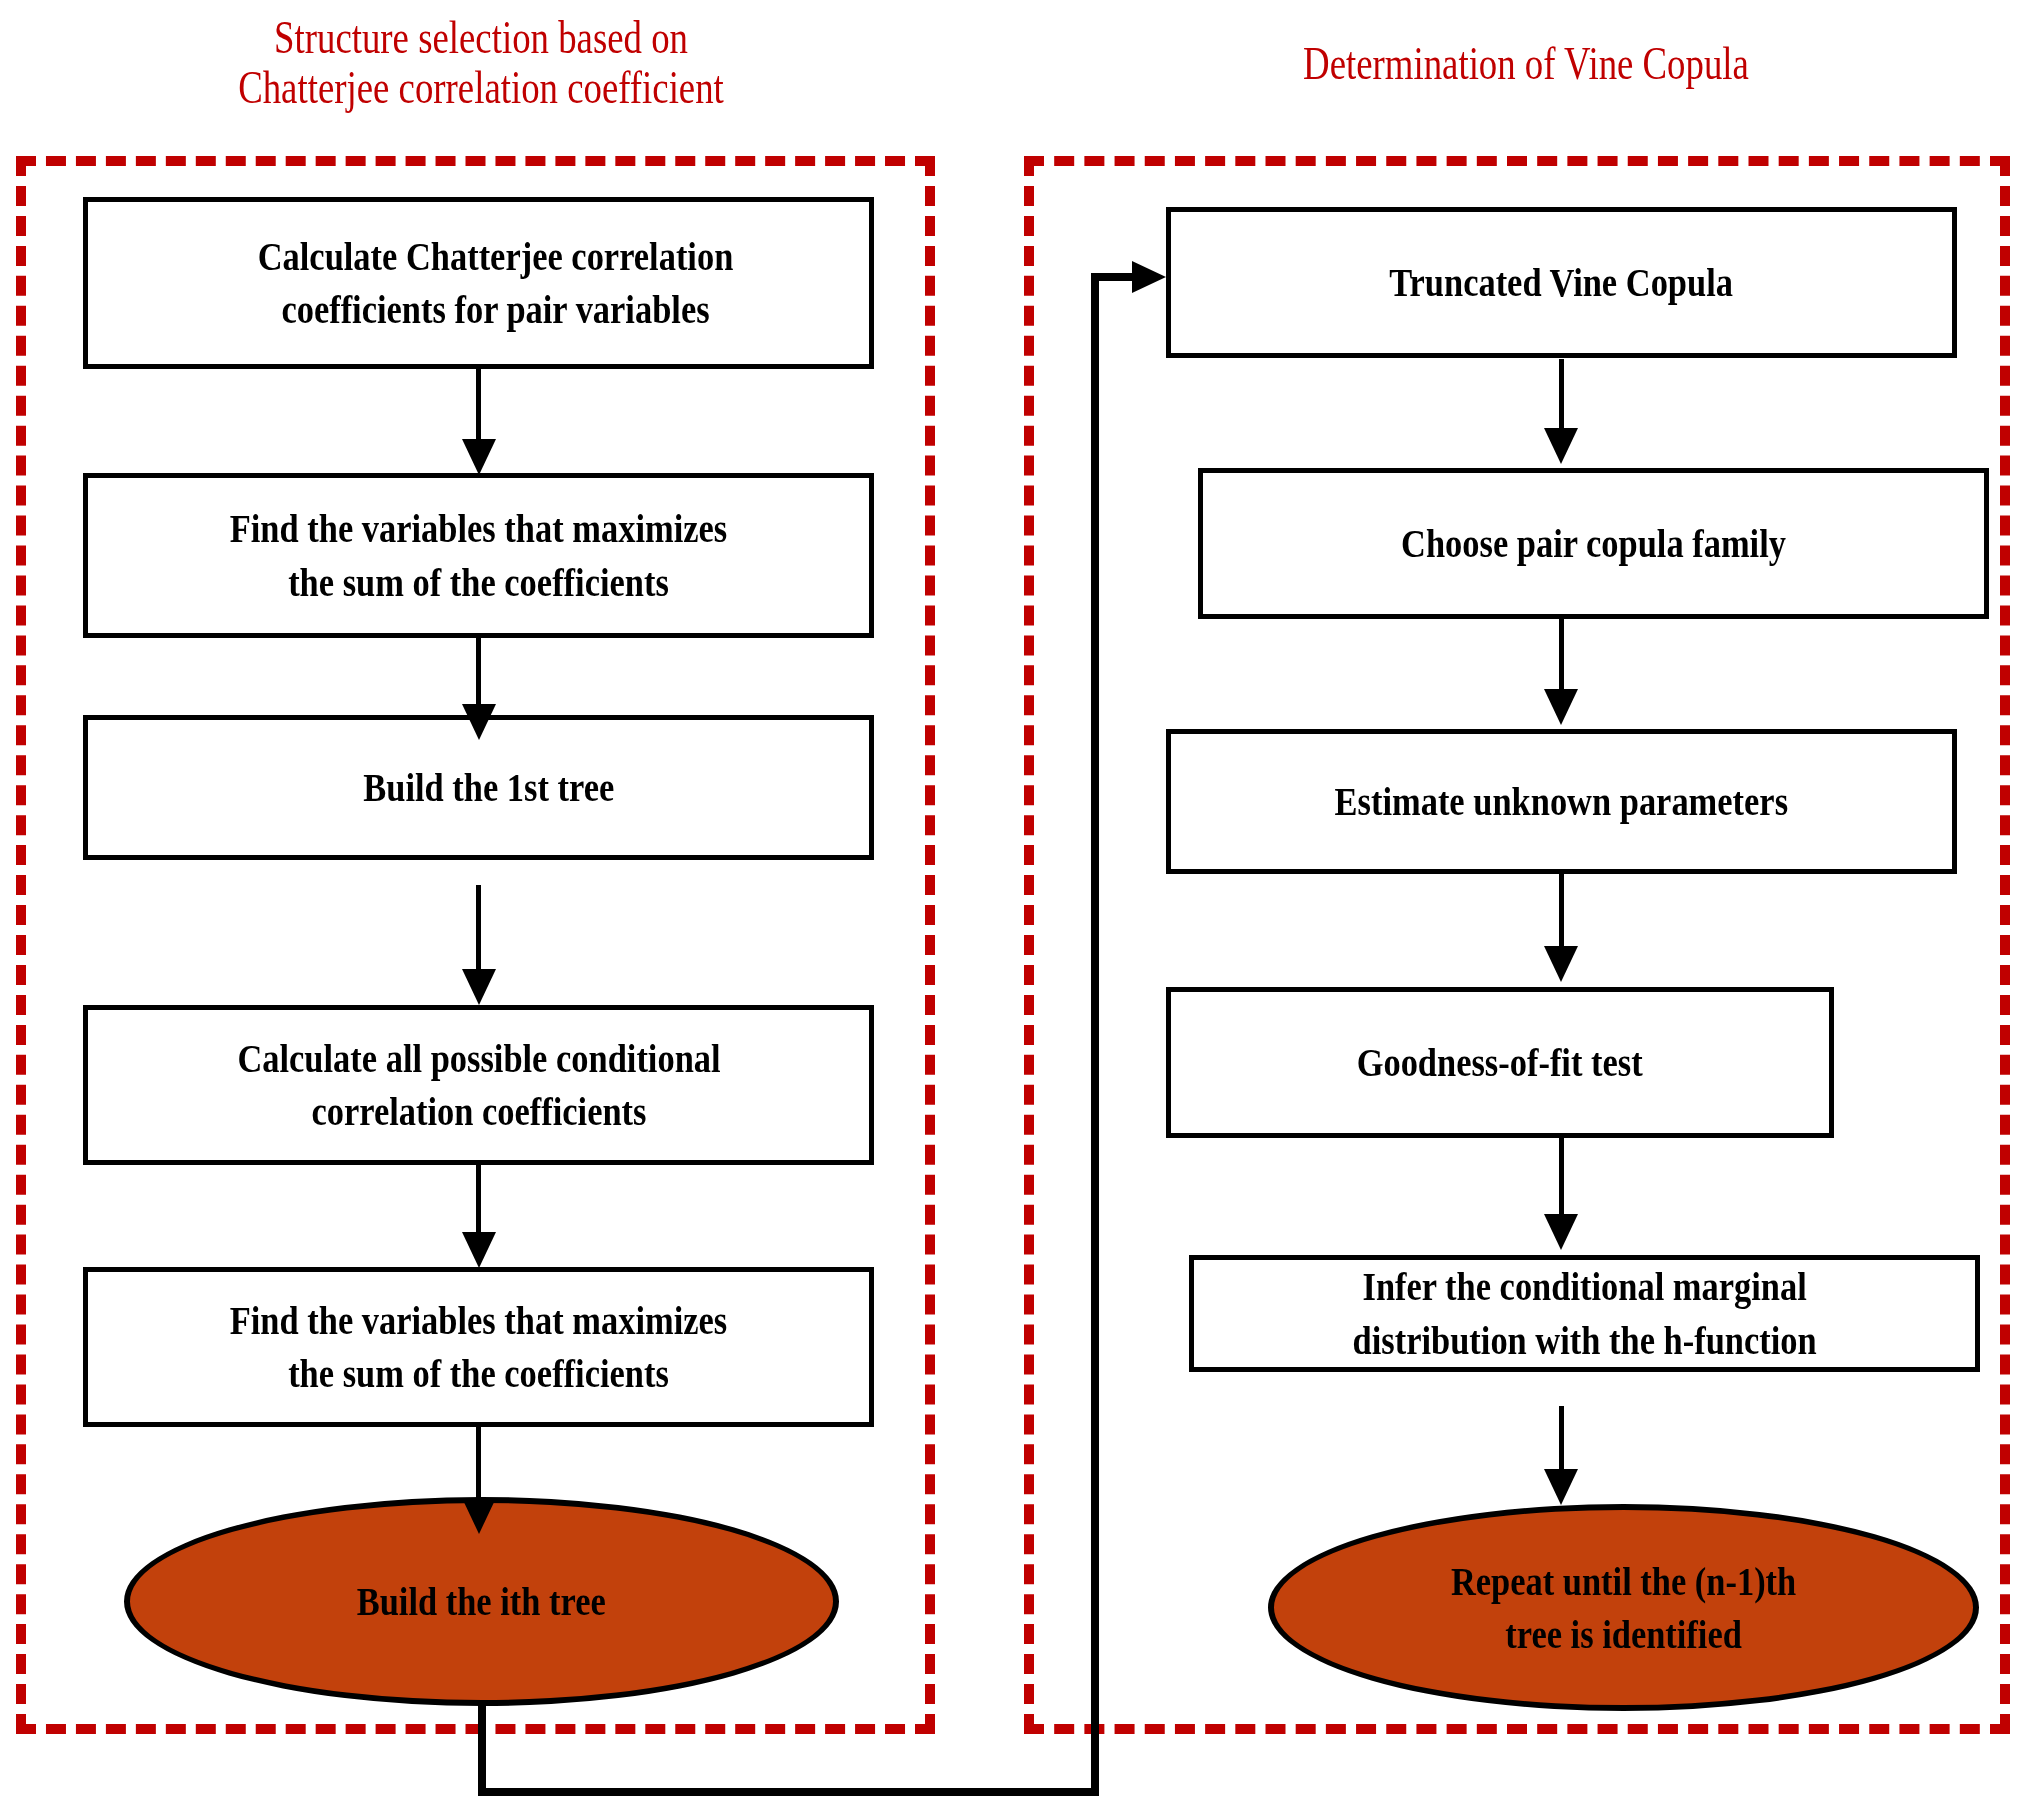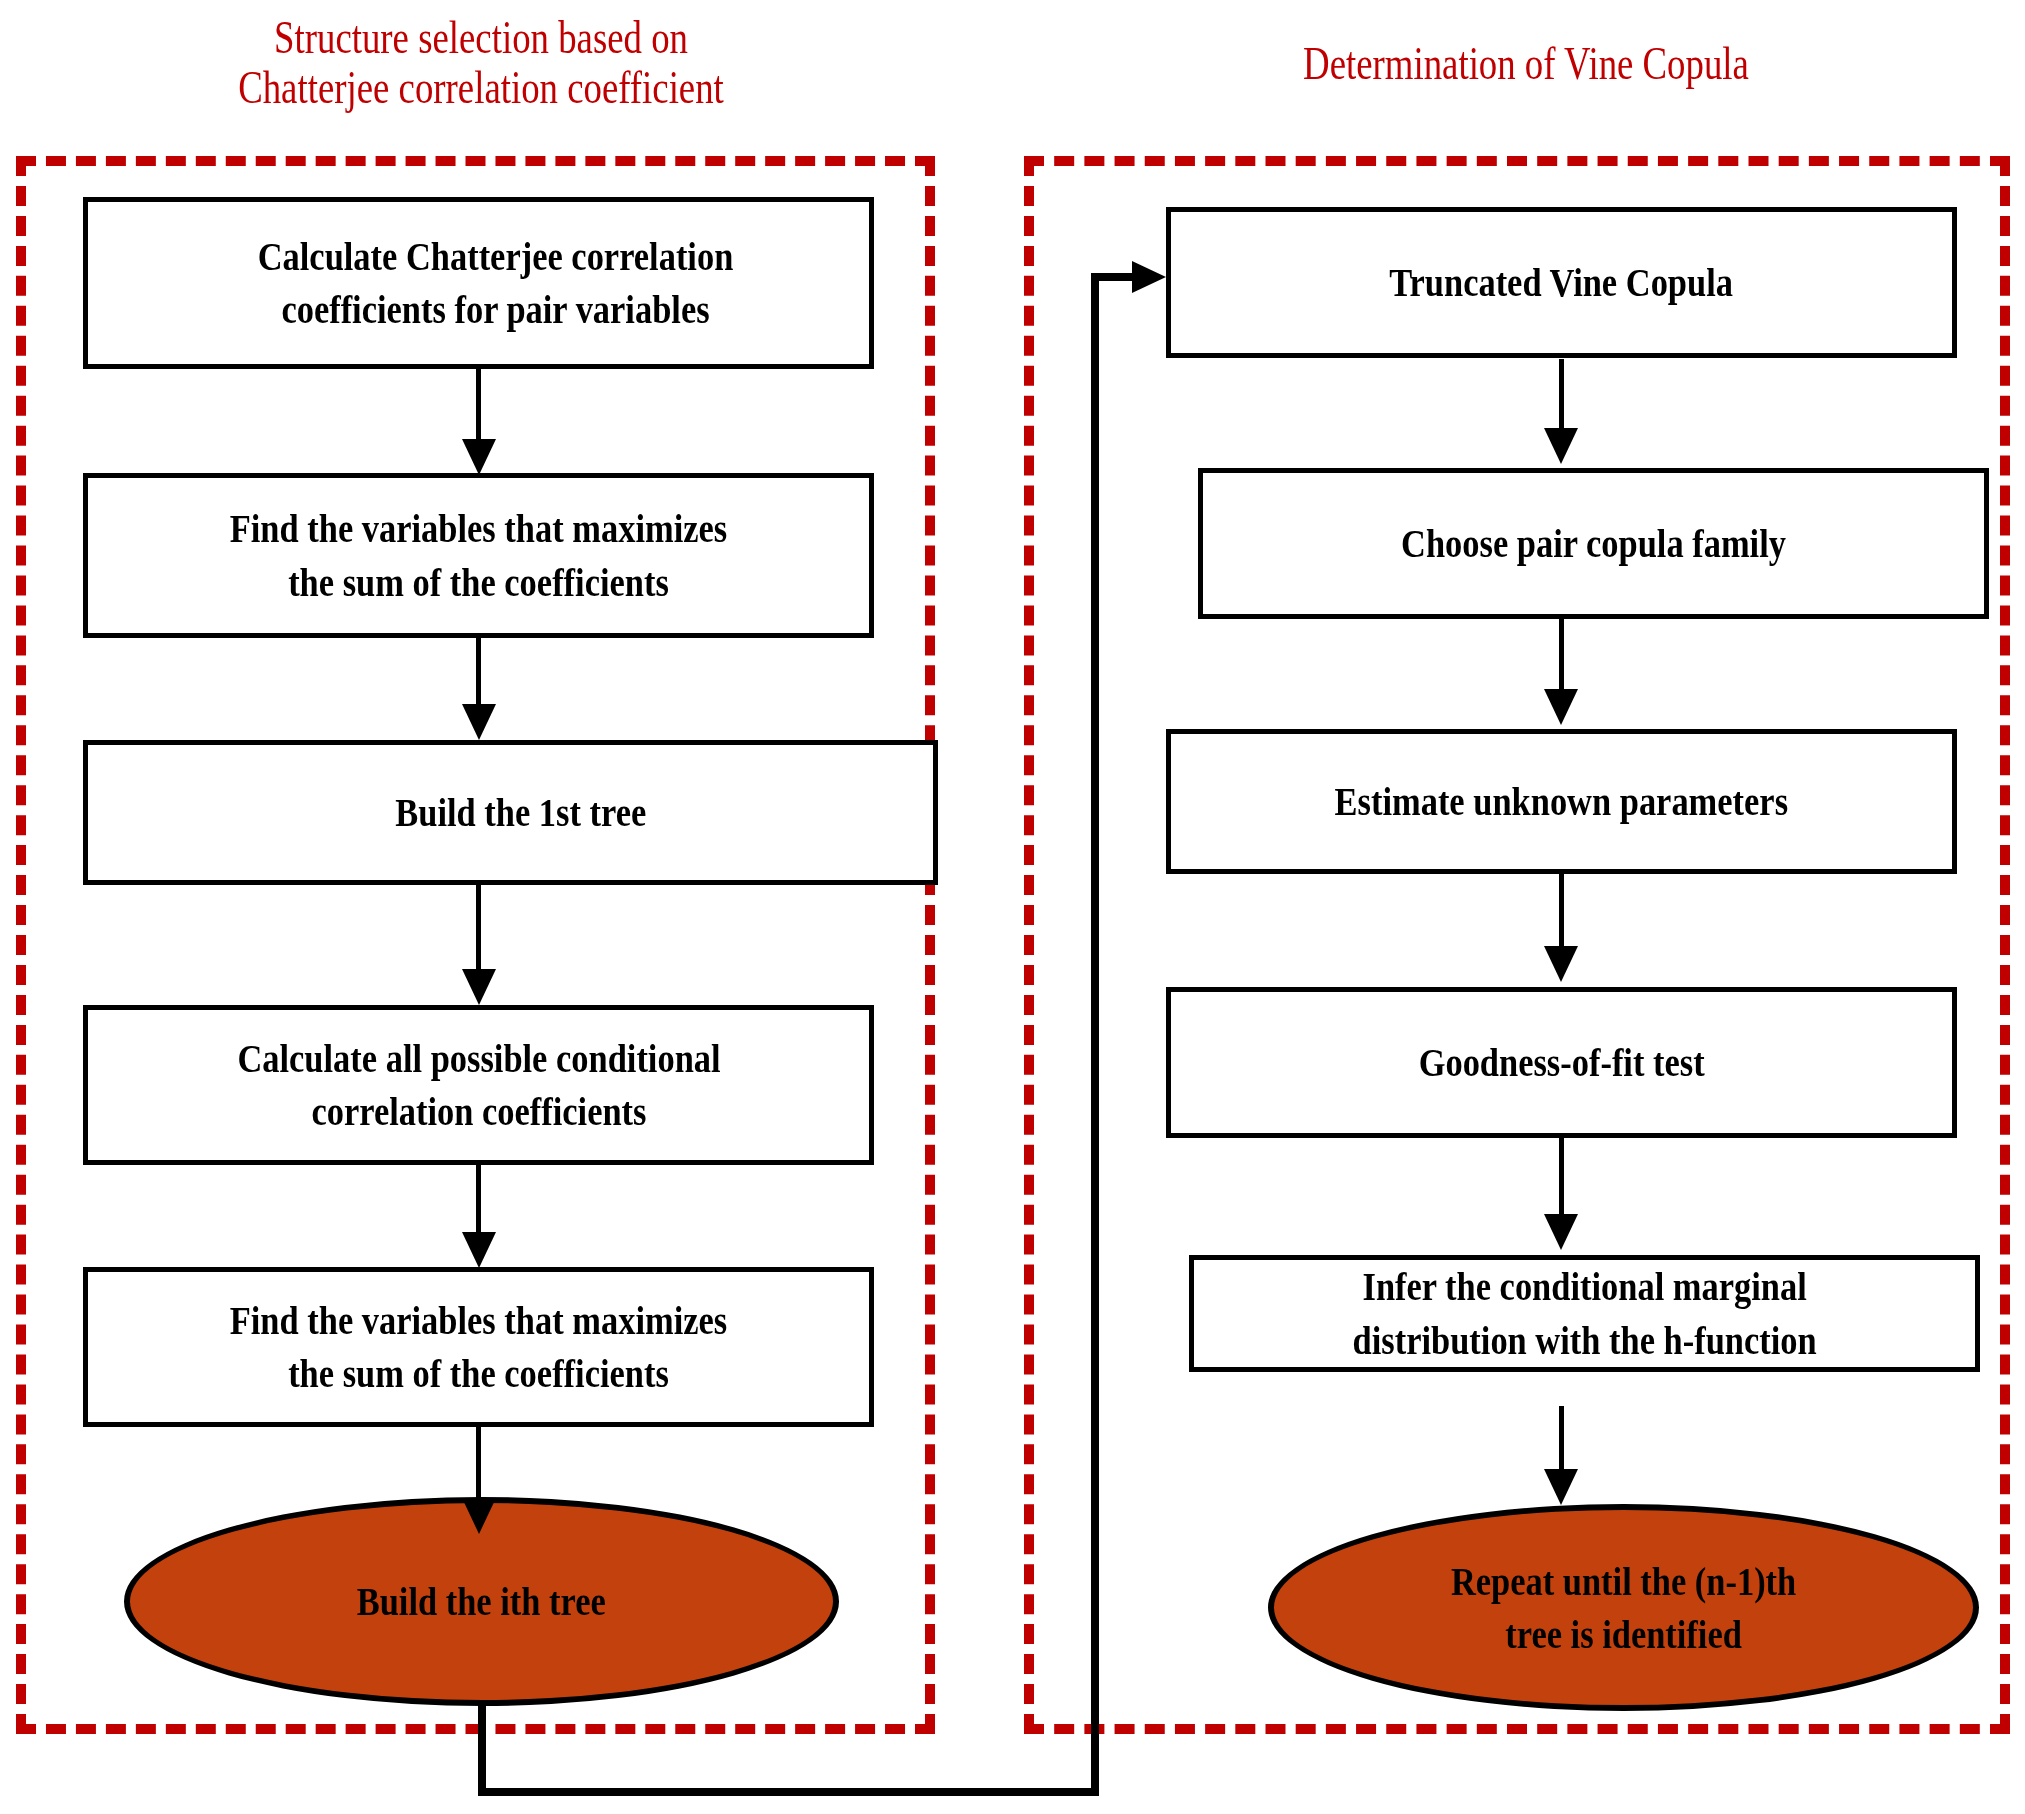--- a/index.html
+++ b/index.html
@@ -117,21 +117,21 @@
   <div class="node-box" style="left:83px;top:197px;width:791px;height:172px;padding-left:33px;">
     <span class="node-label">Calculate Chatterjee correlation
 coefficients for  pair variables</span>
   </div>
 
   <div class="node-box" style="left:83px;top:473px;width:791px;height:165px;">
     <span class="node-label">Find the variables that maximizes
 the sum of the coefficients</span>
   </div>
 
-  <div class="node-box" style="left:83px;top:740px;width:855px;height:145px;padding-left:20px;">
+  <div class="node-box" style="left:83px;top:715px;width:791px;height:145px;padding-left:20px;">
     <span class="node-label">Build the 1st tree</span>
   </div>
 
   <div class="node-box" style="left:83px;top:1005px;width:791px;height:160px;">
     <span class="node-label">Calculate all possible conditional
 correlation coefficients</span>
   </div>
 
   <div class="node-box" style="left:83px;top:1267px;width:791px;height:160px;">
     <span class="node-label">Find the variables that maximizes
@@ -147,21 +147,21 @@
   </div>
 
   <div class="node-box" style="left:1166px;top:468px;width:791px;height:151px;margin-left:32px;">
     <span class="node-label">Choose pair copula family</span>
   </div>
 
   <div class="node-box" style="left:1166px;top:729px;width:791px;height:145px;">
     <span class="node-label">Estimate unknown parameters</span>
   </div>
 
-  <div class="node-box" style="left:1166px;top:987px;width:791px;height:151px;">
+  <div class="node-box" style="left:1166px;top:987px;width:668px;height:151px;">
     <span class="node-label">Goodness-of-fit test</span>
   </div>
 
   <div class="node-box" style="left:1166px;top:1255px;width:791px;height:117px;margin-left:23px;">
     <span class="node-label">Infer the conditional marginal
 distribution with the h-function</span>
   </div>
 
   <div class="node-ellipse" style="left:1268px;top:1504px;width:711px;height:207px;text-align:center;">
     <span class="node-label">Repeat until the (n-1)th

